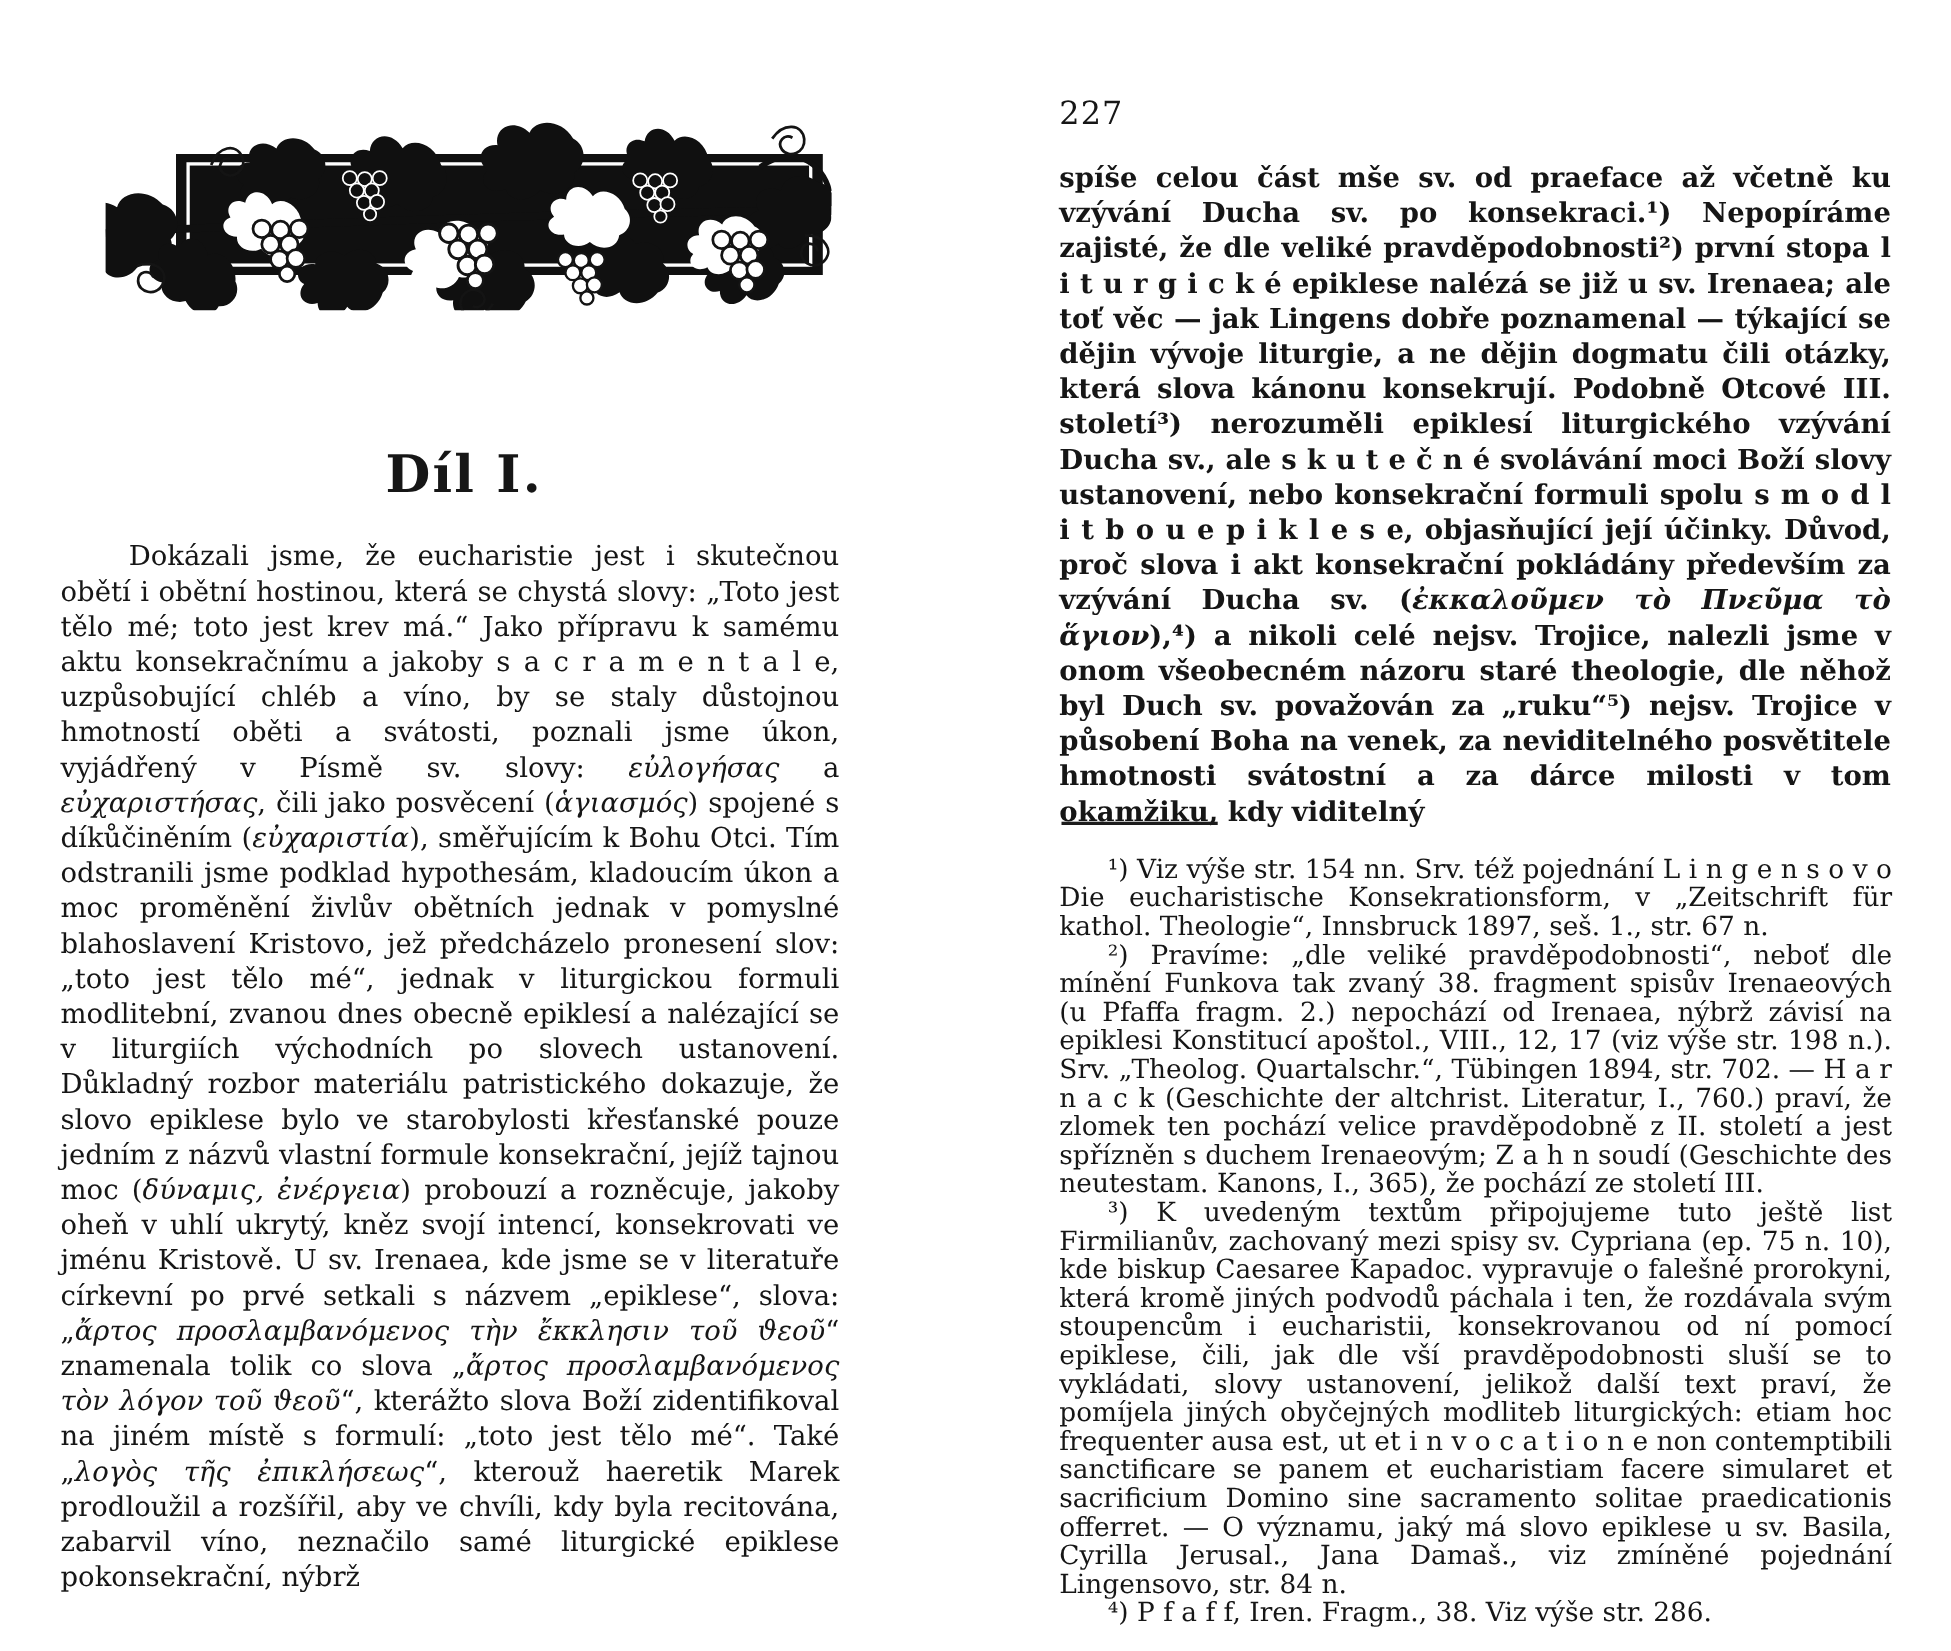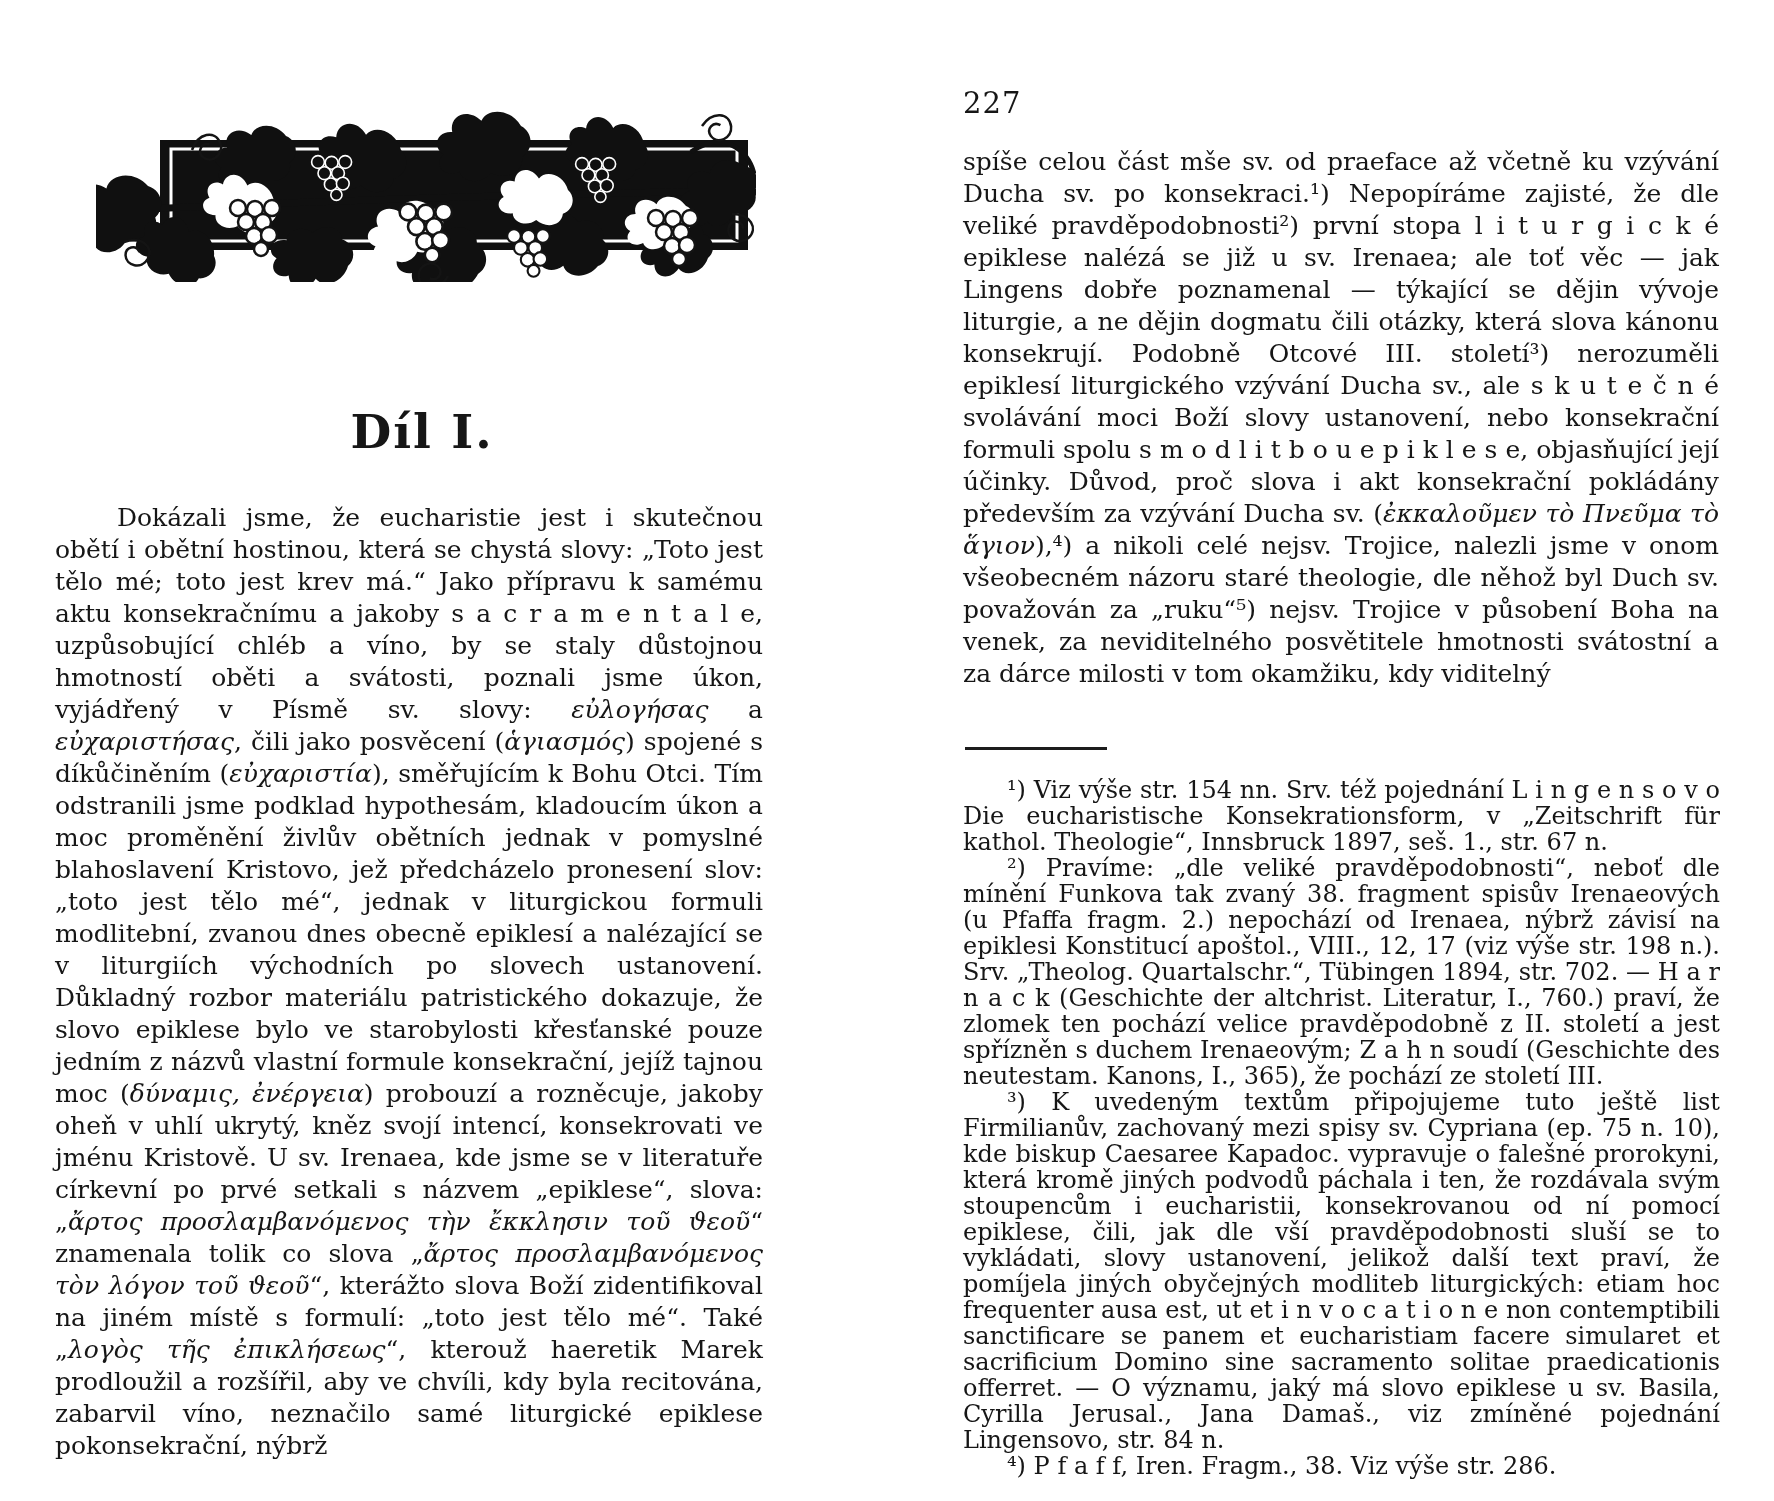--- a/index.html
+++ b/index.html
@@ -26,21 +26,21 @@
     width: 710px;
     margin: 12px;
     text-align: center;
     font-size: 47px;
     font-weight: 700;
     letter-spacing: 2px;
   }
   .left-body {
     position: absolute;
     left: 55px;
-    top: 502px;
+    top: 490px;
     width: 708px;
     margin: 0;
     font-size: 25px;
     line-height: 32px;
     text-align: justify;
     text-indent: 62px;
   }
   .page-number {
     position: absolute;
     left: 963px;
@@ -50,20 +50,21 @@
   }
   .right-body {
     position: absolute;
     left: 963px;
     top: 146px;
     width: 756px;
     margin: 0;
     font-size: 25px;
     line-height: 32px;
     text-align: justify;
+    font-weight: bold;
   }
   .fn-rule {
     position: absolute;
     left: 965px;
     top: 747px;
     width: 142px;
     border-top: 3px solid #1c1c1c;
   }
   .footnotes {
     position: absolute;

